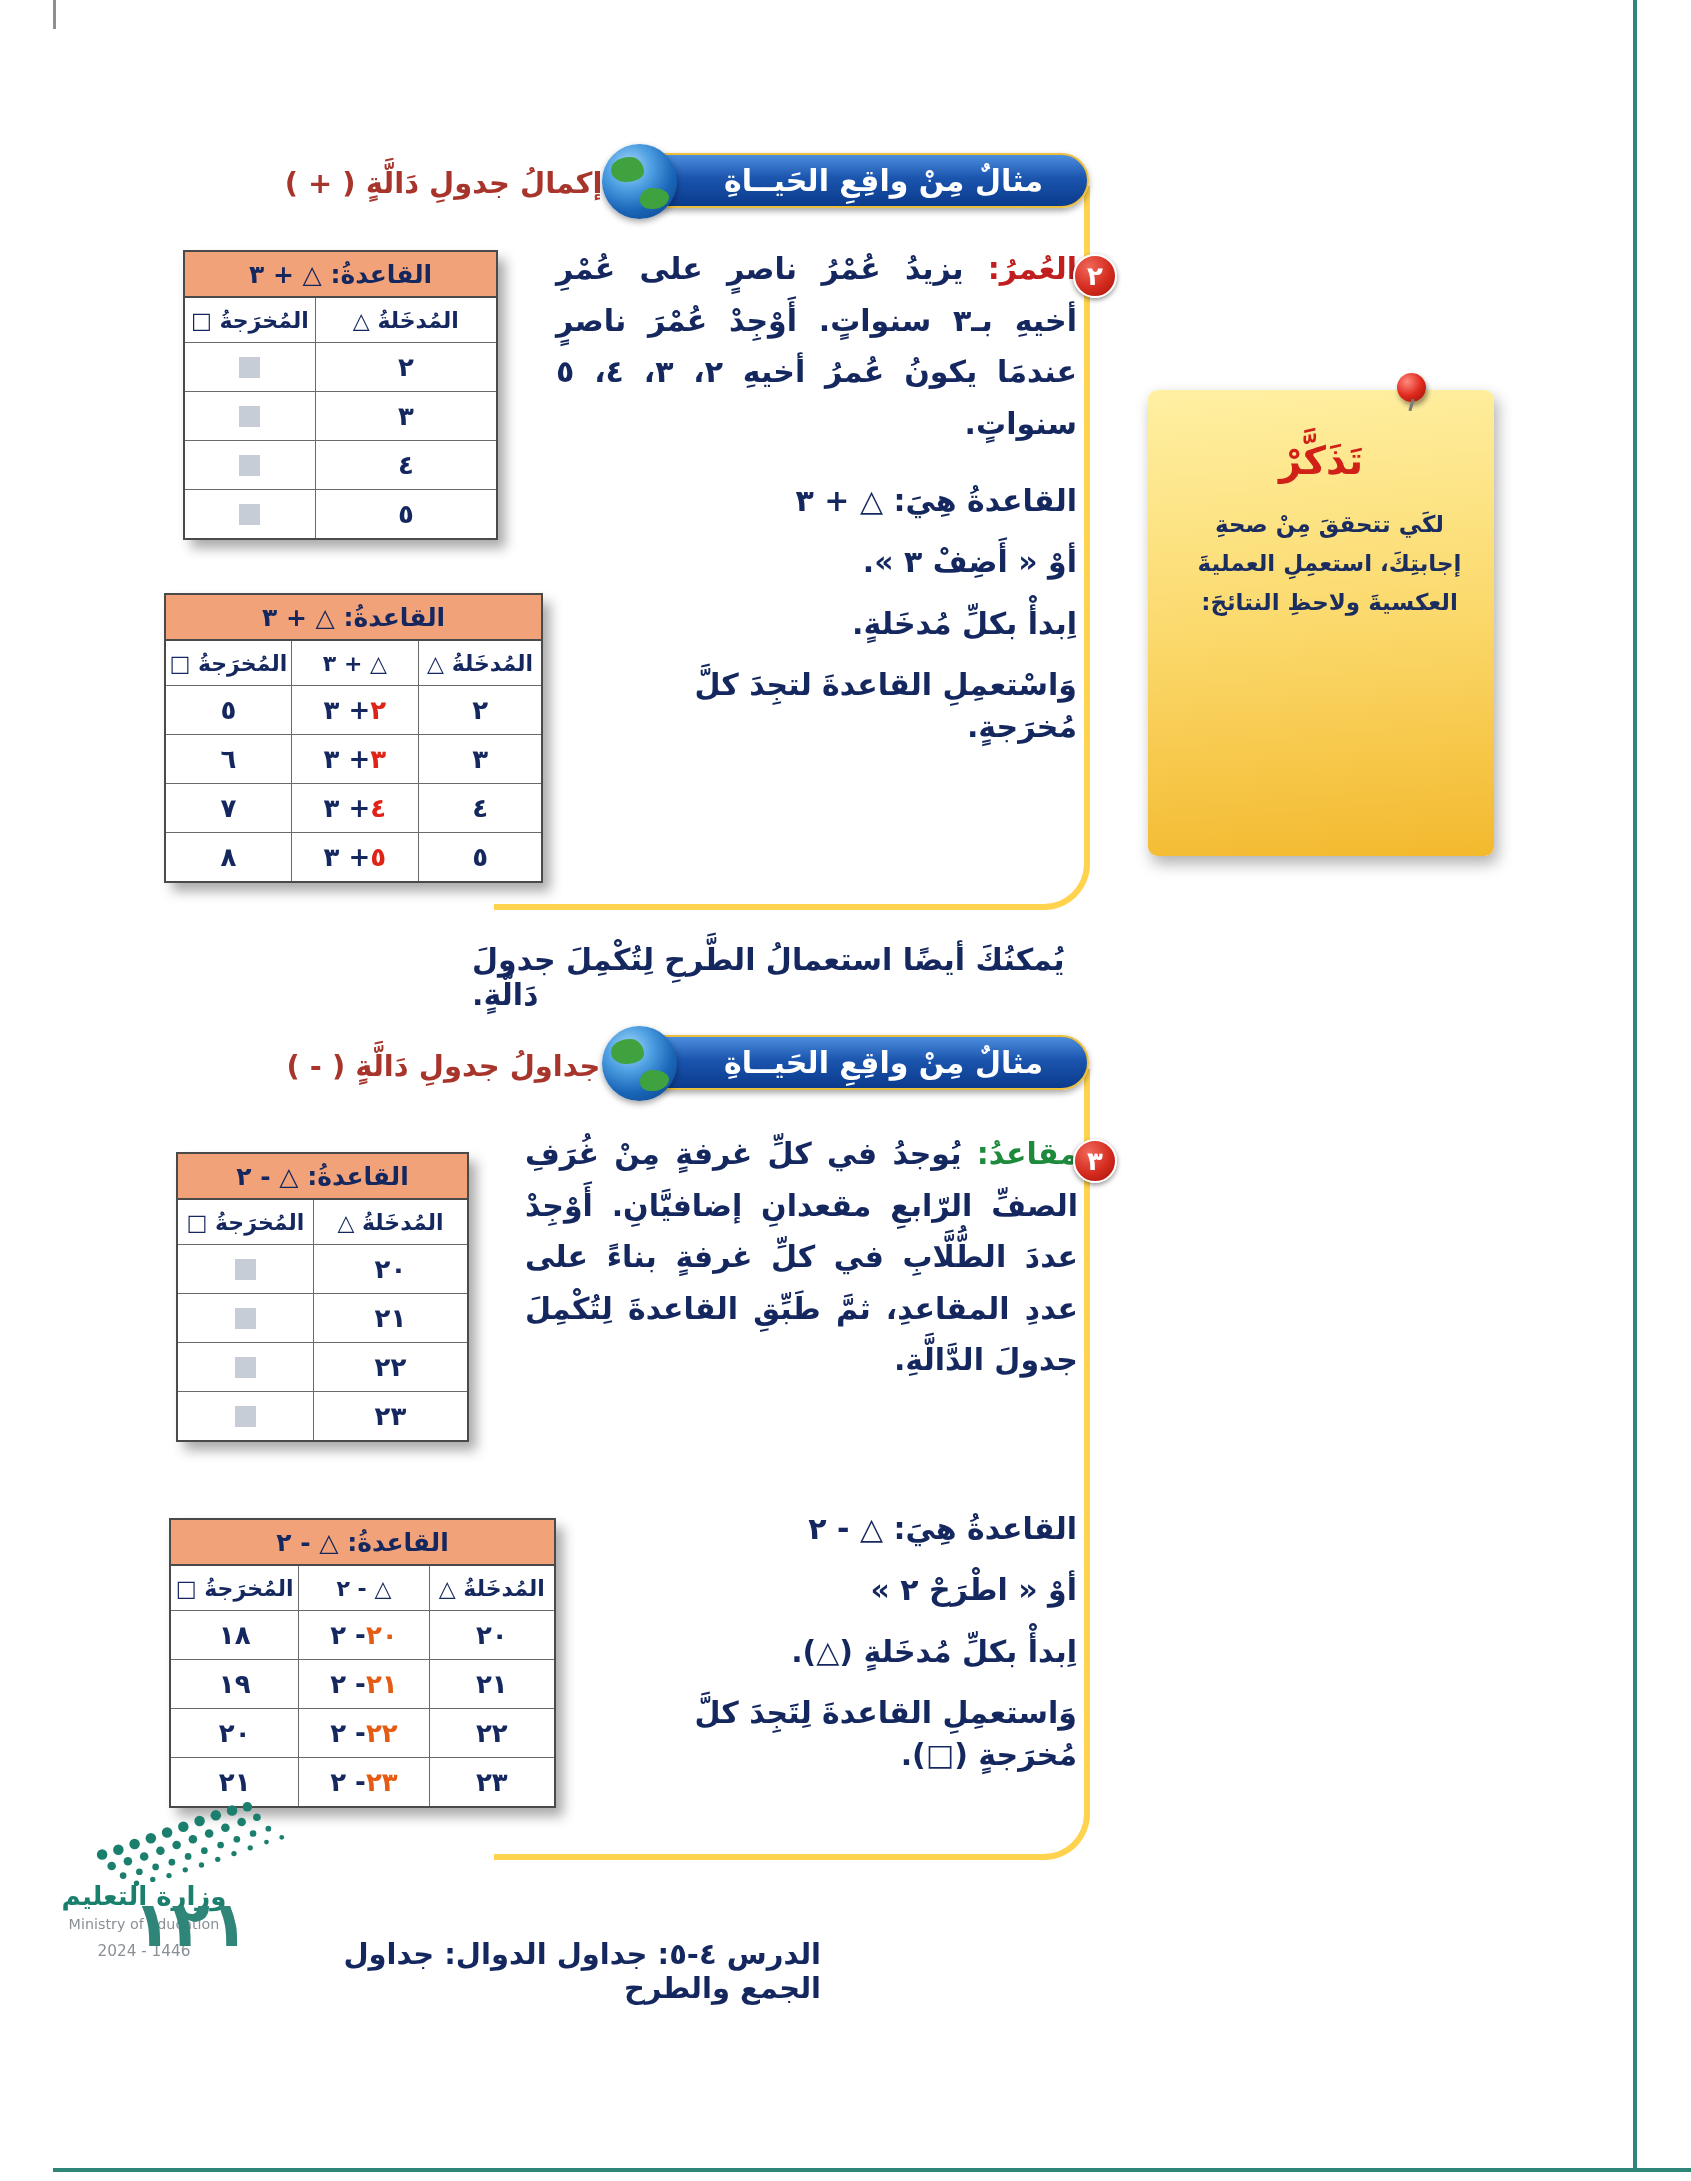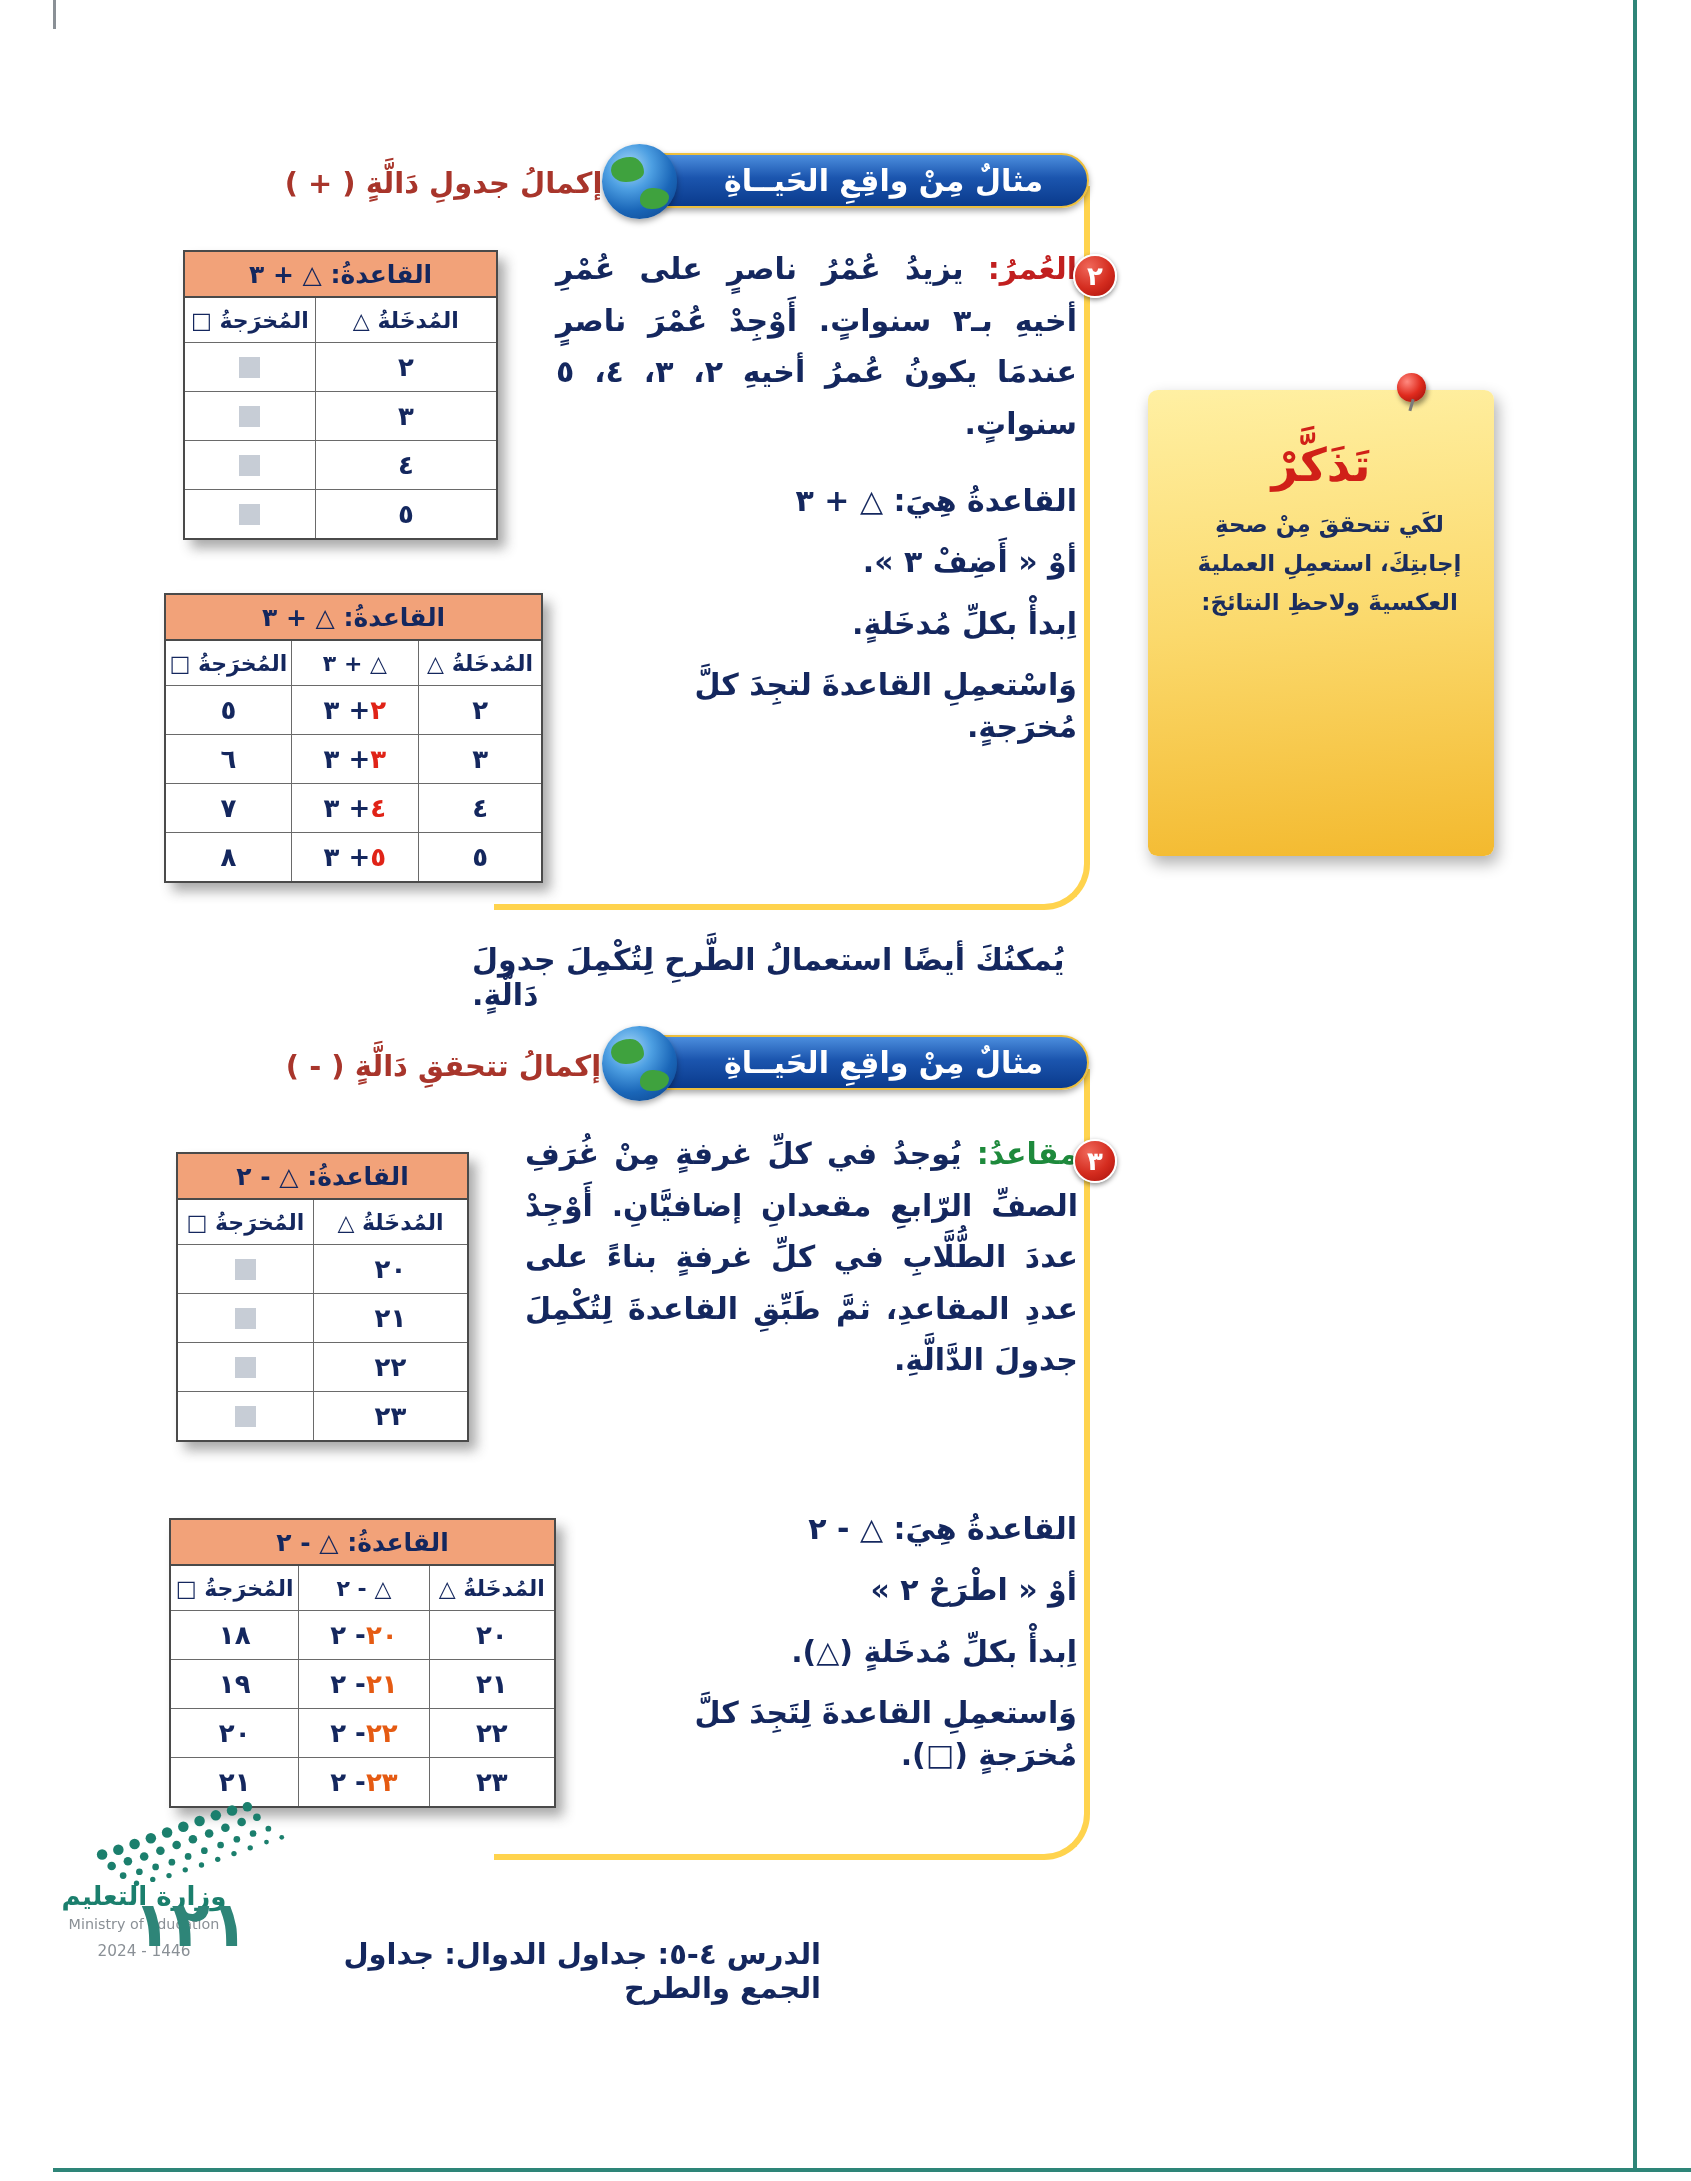--- a/index.html
+++ b/index.html
@@ -99,21 +99,21 @@
   
   .note { position: absolute; left: 1149px; top: 390px; width: 346px; height: 466px;
     background: linear-gradient(175deg, #fff0a3 0%, #fbd96c 50%, #f3b92e 100%);
     border-radius: 9.6px; box-shadow: 3.8px 7.6px 15.3px rgba(0,0,0,.3); z-index: 1; }
   .pin { position: absolute; left: 1398px; top: 373px; width: 29px; height: 29px; border-radius: 50%;
     background: radial-gradient(circle at 35% 30%, #ff8a80 0%, #e02b1e 50%, #8f0d05 100%);
     box-shadow: 1.9px 3.8px 5.7px rgba(0,0,0,.4); z-index: 4; }
   .pin::after { content: ""; position: absolute; left: 13.4px; top: 26px; width: 2.9px; height: 12.4px;
     background: #7a7a7a; transform: rotate(16deg); z-index: -1; }
   .note-title { position: absolute; top: 48px; width: 100%; text-align: center;
-    color: #d02018; font-size: 46px; font-weight: bold; }
+    color: #d02018; font-size: 39px; font-weight: bold; }
   .note-body { position: absolute; top: 115px; right: 25px; left: 42px; direction: rtl; text-align: center;
     color: #1b2d5e; font-size: 23px; font-weight: bold; line-height: 1.7; }
   .note-eqs { position: absolute; top: 247px; width: 100%; direction: rtl; text-align: center;
     color: #1b2d5e; font-size: 26px; font-weight: bold; line-height: 2.05; }
 
   
   .logo-dots { position: absolute; left: 84px; top: 1799px; z-index: 1; }
   .ministry-ar { position: absolute; left: 59px; top: 1881px; width: 172px; text-align: center;
     color: #1b7f6d; font-size: 26px; font-weight: bold; direction: rtl; z-index: 1; }
   .ministry-en { position: absolute; left: 59px; top: 1916px; width: 172px; text-align: center;
@@ -238,21 +238,21 @@
   </div>
 
   <div class="artext" id="divider-text">يُمكنُكَ أيضًا استعمالُ الطَّرحِ لِتُكْمِلَ جدولَ دَالَّةٍ.</div>
 
   <div class="bracket" id="bracket-sub"></div>
 
   <div class="banner" id="banner-sub">
     <span class="txt">مثالٌ مِنْ واقِعِ الحَيــاةِ</span>
     <span class="globe"></span>
   </div>
-  <div class="section-label" id="label-sub">إكمالُ تتحققِ دَالَّةٍ ( - )</div>
+  <div class="section-label" id="label-sub">جداولُ جدولِ دَالَّةٍ ( - )</div>
 
   <div class="badge" id="badge-sub">
     <span>٣</span>
   </div>
 
   <div class="artext problem" id="problem-sub">
     <span class="lead-green">مقاعدُ:</span>
     <span>يُوجدُ في كلِّ غرفةٍ مِنْ غُرَفِ الصفِّ الرّابعِ مقعدانِ إضافيَّانِ. أَوْجِدْ عددَ الطُّلَّابِ في كلِّ غرفةٍ بناءً على عددِ المقاعدِ، ثمَّ طَبِّقِ القاعدةَ لِتُكْمِلَ جدولَ الدَّالَّةِ.</span>
   </div>
 

